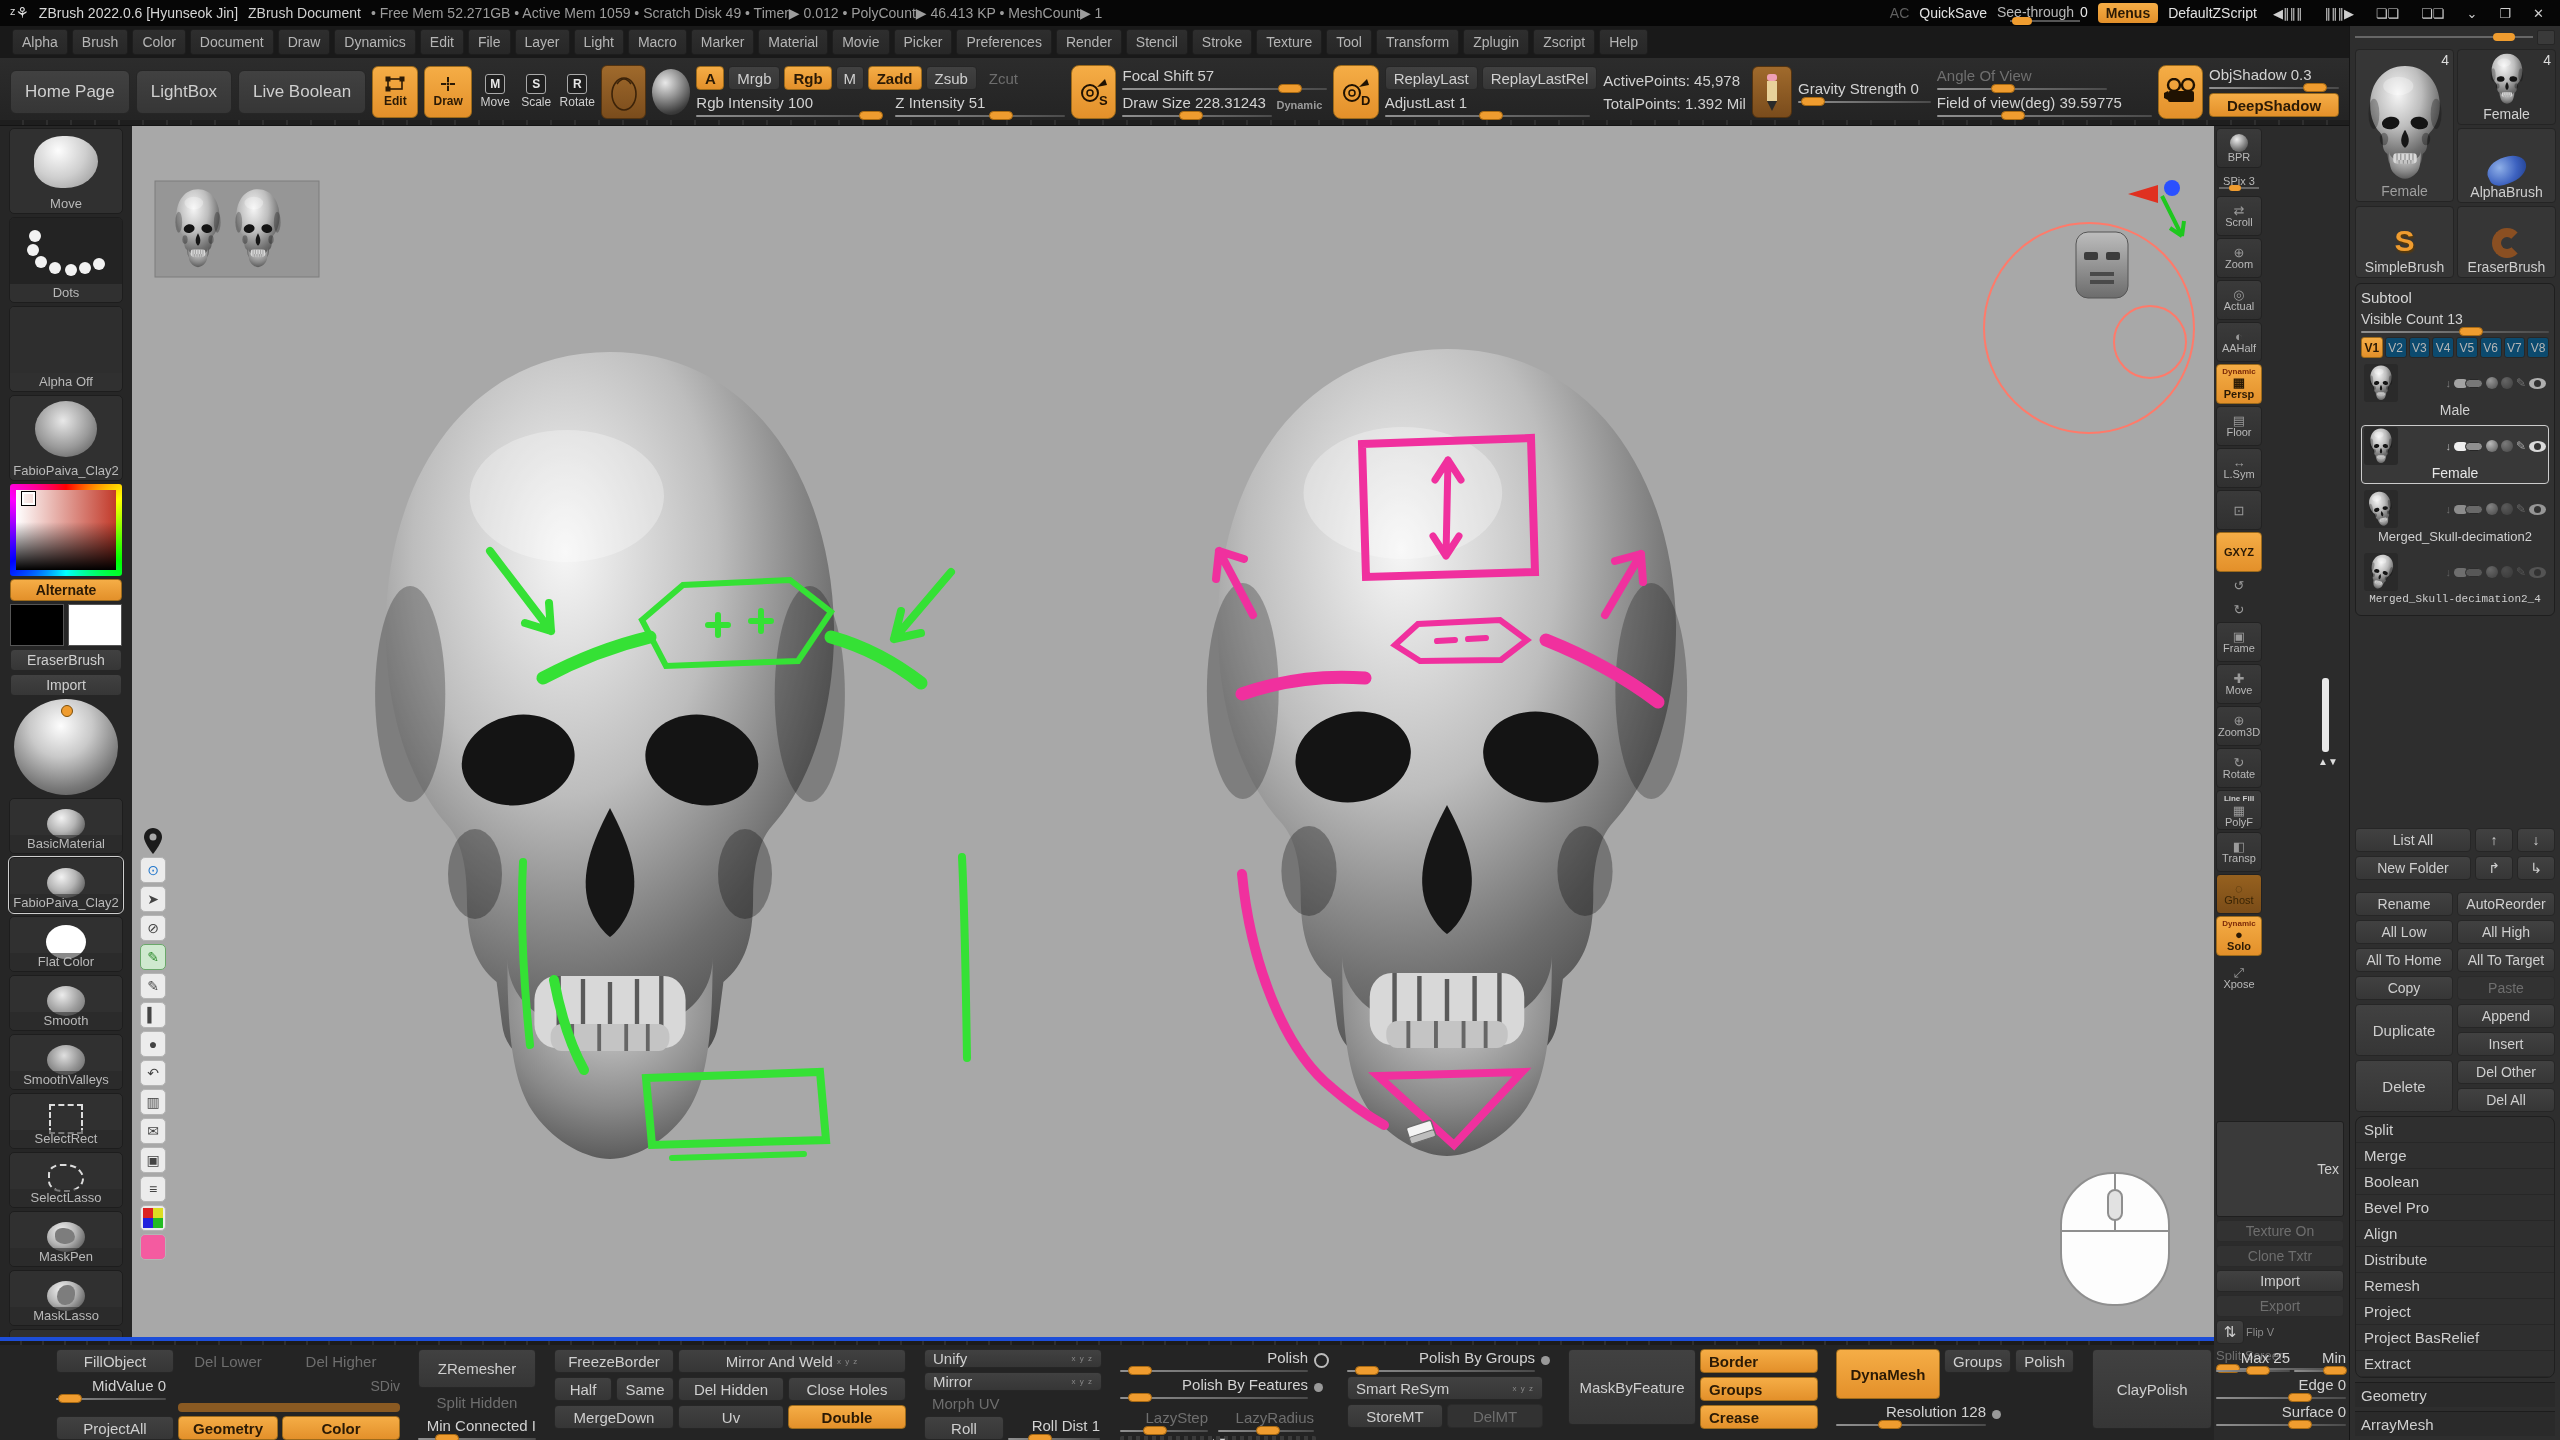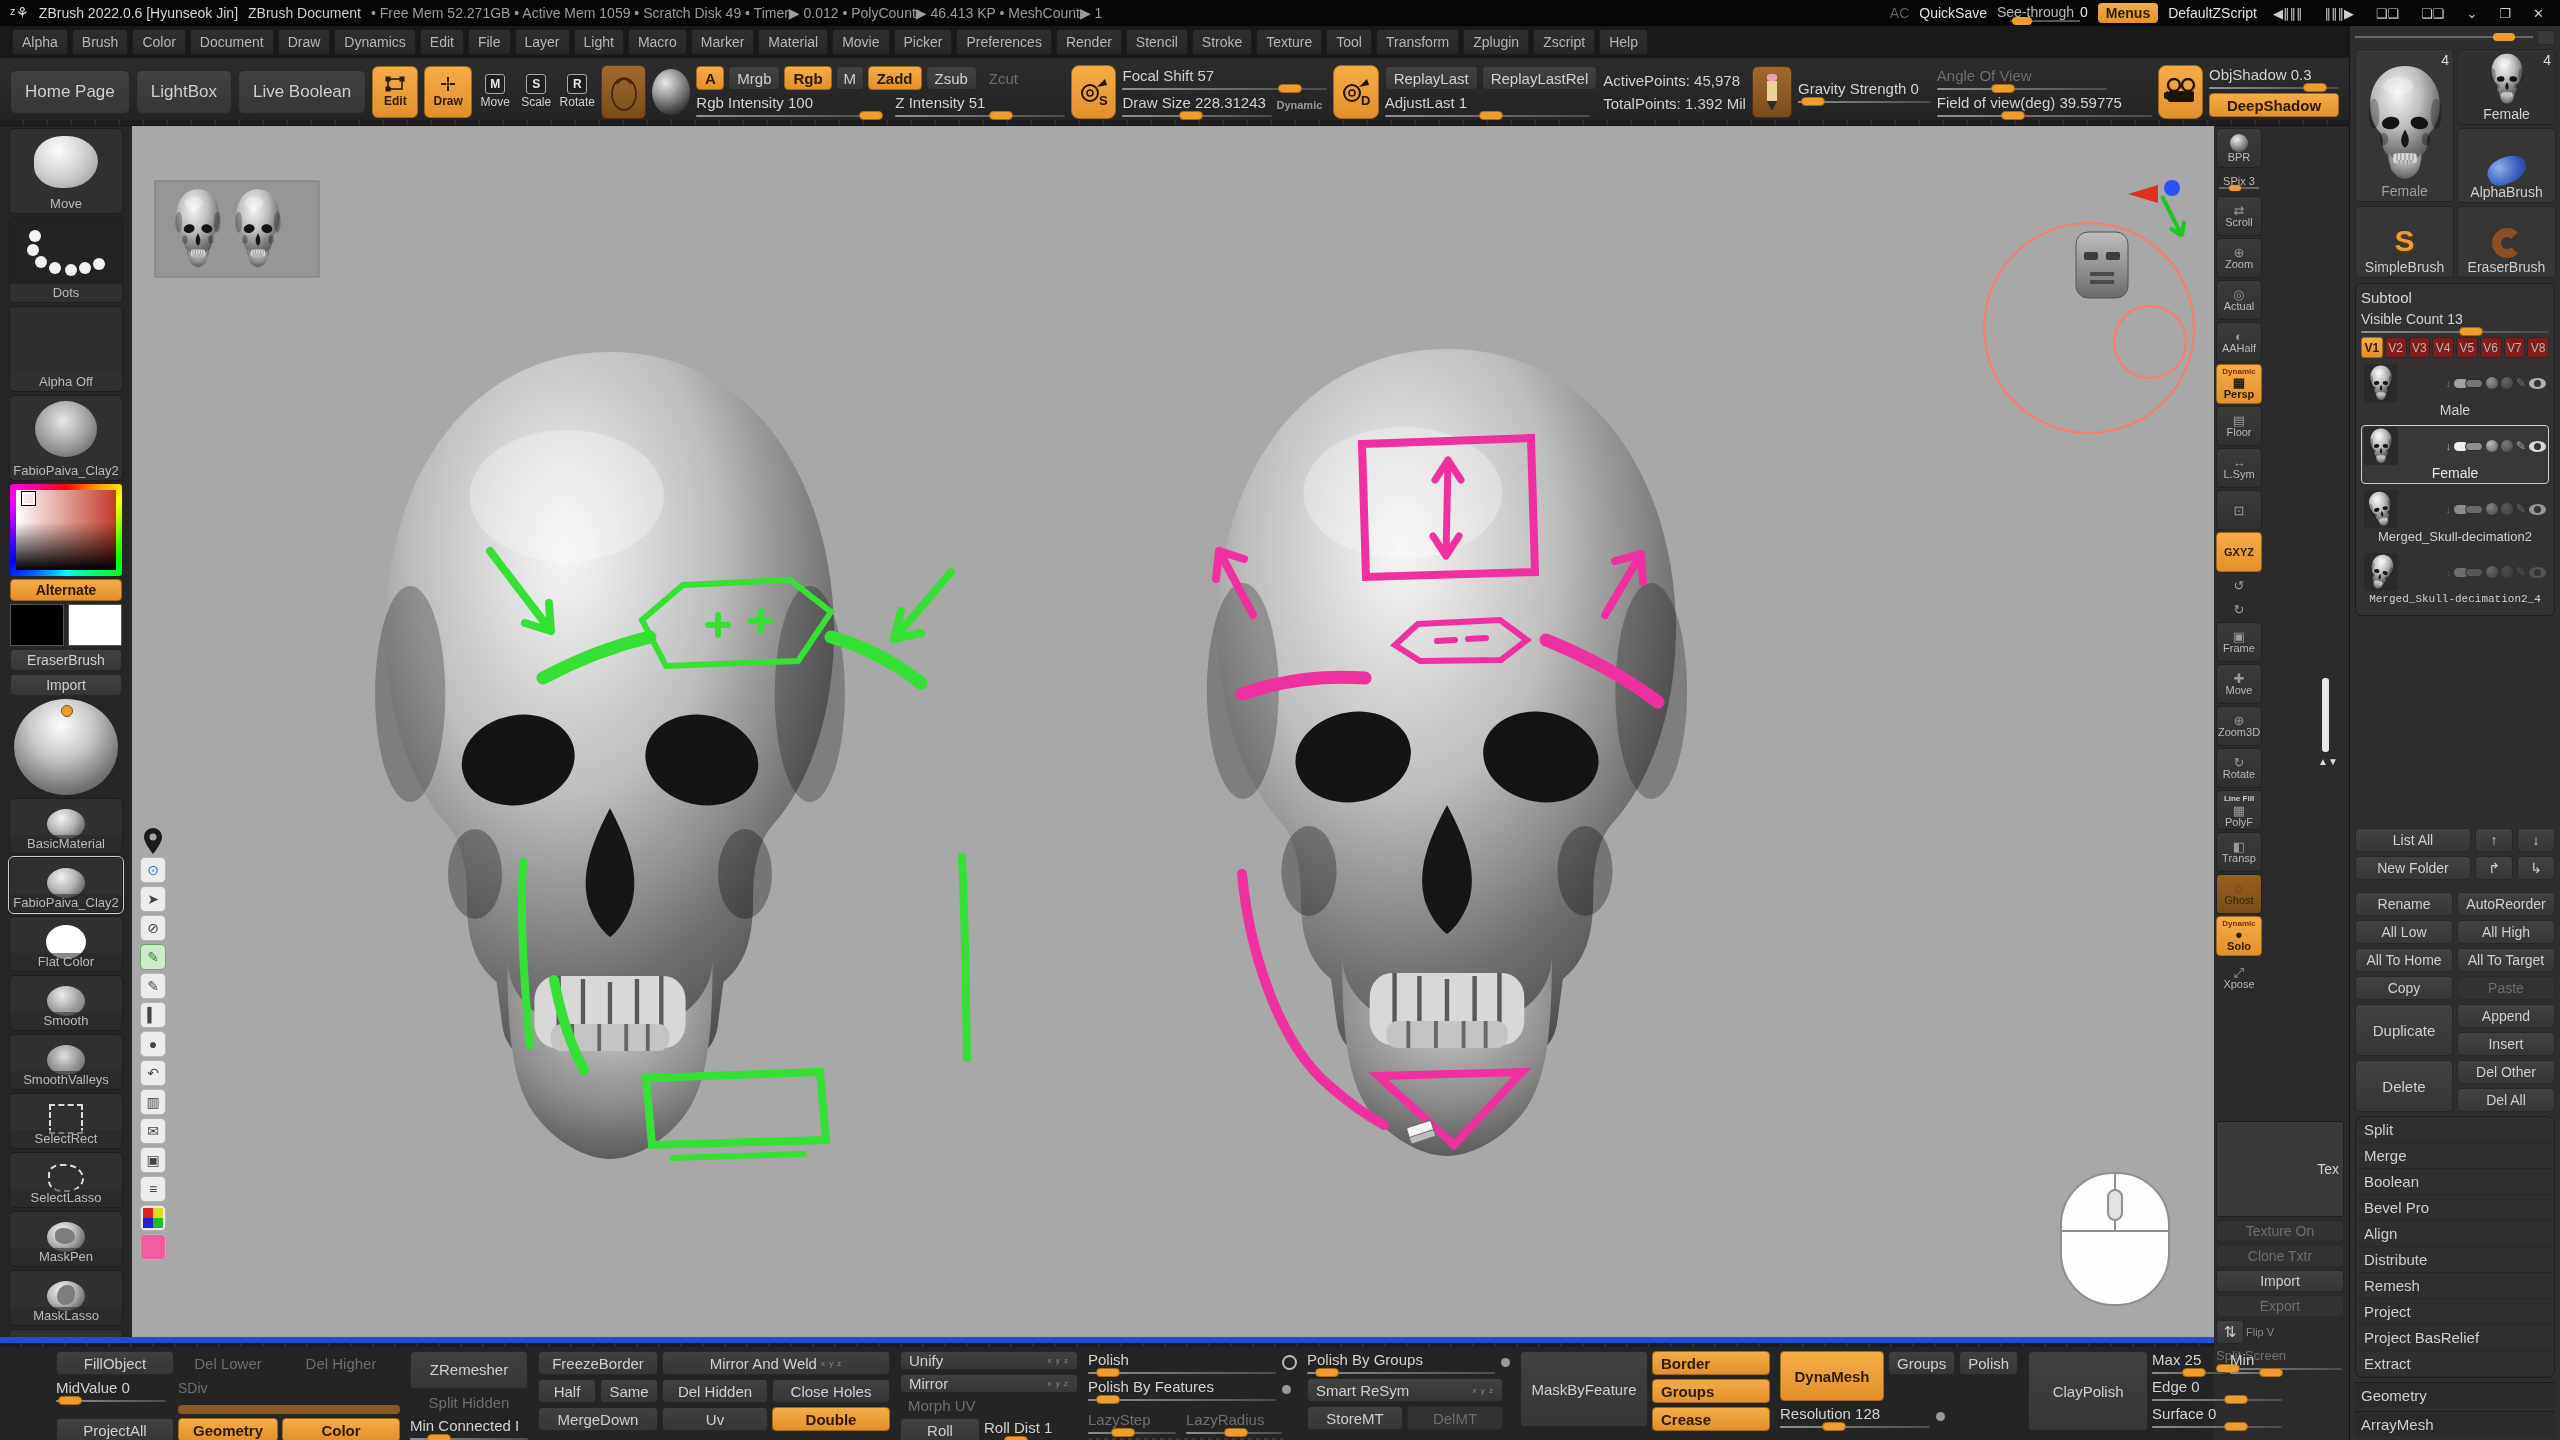--- a/index.html
+++ b/index.html
@@ -101,42 +101,42 @@
   .toolcell{background:#363636;border:1px solid #242424;border-radius:4px;position:relative;display:flex;
     flex-direction:column;align-items:center;justify-content:flex-end;overflow:hidden;}
   .toolcell .nm{font-size:14px;color:#9f9f9f;padding:1px 0 2px;}
   .badge4{position:absolute;right:4px;top:2px;font-size:14px;color:#ddd;}
   .blob{width:40px;height:26px;border-radius:50% 60% 55% 45%;background:radial-gradient(circle at 35% 30%,#8fb0e8,#3d62c0 55%,#1c3a86);transform:rotate(-25deg);}
   .sglyph{font-size:30px;font-weight:bold;color:#ef9c2f;text-shadow:1px 2px 2px #5d3a05;}
   .eglyph{width:30px;height:30px;border-radius:50%;border:9px solid #8a4f22;border-right-color:transparent;box-sizing:border-box;}
   #subtoolpanel{background:#323232;border:1px solid #1e1e1e;border-radius:6px;padding:5px;display:flex;flex-direction:column;gap:4px;}
   .sttitle{font-size:15px;color:#d6d6d6;}
   .tabs{display:flex;gap:2px;}
-  .tab{flex:1;height:19px;background:#7f1d1d;border:1px solid #272727;border-radius:3px;color:#b5b5b5;
+  .tab{flex:1;height:19px;background:#0c4a6e;border:1px solid #272727;border-radius:3px;color:#b5b5b5;
     font-size:12px;display:flex;align-items:center;justify-content:center;}
   .tab.act{background:linear-gradient(#f5ad46,#e3902a);color:#2b1a05;border-color:#9c6a1b;font-weight:bold;}
   .strow{border:1px solid transparent;border-radius:4px;padding:1px 2px;}
   .strow.sel{border-color:#cccccc;background:#383838;}
   .strowtop{display:flex;align-items:center;gap:3px;}
   .stthumb{width:34px;height:38px;background:#2a2a2a;border-radius:3px;display:flex;align-items:center;justify-content:center;flex:none;}
   .stmicons{display:flex;align-items:center;gap:3px;margin-left:auto;}
   .pill{width:14px;height:9px;border-radius:5px;background:#c9c9c9;display:inline-block;}
   .pill.b{background:#8f8f8f;margin-left:-6px;}
   .msph{width:12px;height:12px;border-radius:50%;background:radial-gradient(circle at 35% 30%,#bbb,#555);display:inline-block;}
   .eye{width:17px;height:11px;border-radius:50%;background:#d9d9d9;position:relative;display:inline-block;}
   .eye i{position:absolute;left:5px;top:2px;width:7px;height:7px;border-radius:50%;background:#333;}
   .stname{text-align:center;font-size:14px;color:#cfcfcf;line-height:17px;white-space:nowrap;overflow:hidden;}
   .rb{height:24px;font-size:14px;padding:0 6px;}
   .pairgrid{display:grid;grid-template-columns:1fr 1fr;gap:4px;}
   .opslist{background:#2f2f2f;border:1px solid #1f1f1f;border-radius:8px;overflow:hidden;}
   .opsrow{height:25px;display:flex;align-items:center;padding-left:8px;font-size:15px;color:#cfcfcf;border-bottom:1px solid #272727;}
   .sechdr{height:24px;display:flex;align-items:center;padding-left:6px;font-size:15px;color:#cfcfcf;background:#2a2a2a;border-top:1px solid #1c1c1c;}
   
-  #bottomshelf{left:0;top:1337px;width:2214px;height:103px;background:#242424;border-top:6px solid #1d4ed8;
-    display:flex;gap:10px;padding:8px 0 0 56px;box-sizing:border-box;}
+  #bottomshelf{left:0;top:1337px;width:2214px;height:103px;background:#242424;border-top:4px solid #1d4ed8;
+    display:flex;gap:18px;padding:8px 0 0 56px;box-sizing:border-box;text-align:right;}
   #bottomshelf .ticks{position:absolute;left:0;top:0;width:100%;height:4px;
     background:repeating-linear-gradient(90deg,#1b1b1b 0 20px,#2d2d2d 20px 22px);}
   .g1{display:grid;grid-template-columns:118px 100px 118px;gap:4px;align-content:start;}
   .g3{display:grid;grid-template-columns:58px 58px 106px 118px;gap:4px;align-content:start;}
   .gcol{display:flex;flex-direction:column;gap:4px;align-items:flex-start;}
   .sdivbar{height:9px;border-radius:4px;background:#8a5a22;margin-top:8px;}
   .hatch{height:10px;background:repeating-linear-gradient(90deg,#3a3a3a 0 4px,#222 4px 8px);display:flex;
     align-items:center;justify-content:center;gap:2px;color:#cfcfcf;font-size:9px;border-radius:2px;}
   .xyzb{font-size:8px;color:#888;letter-spacing:1px;margin-left:4px;}
 </style>

